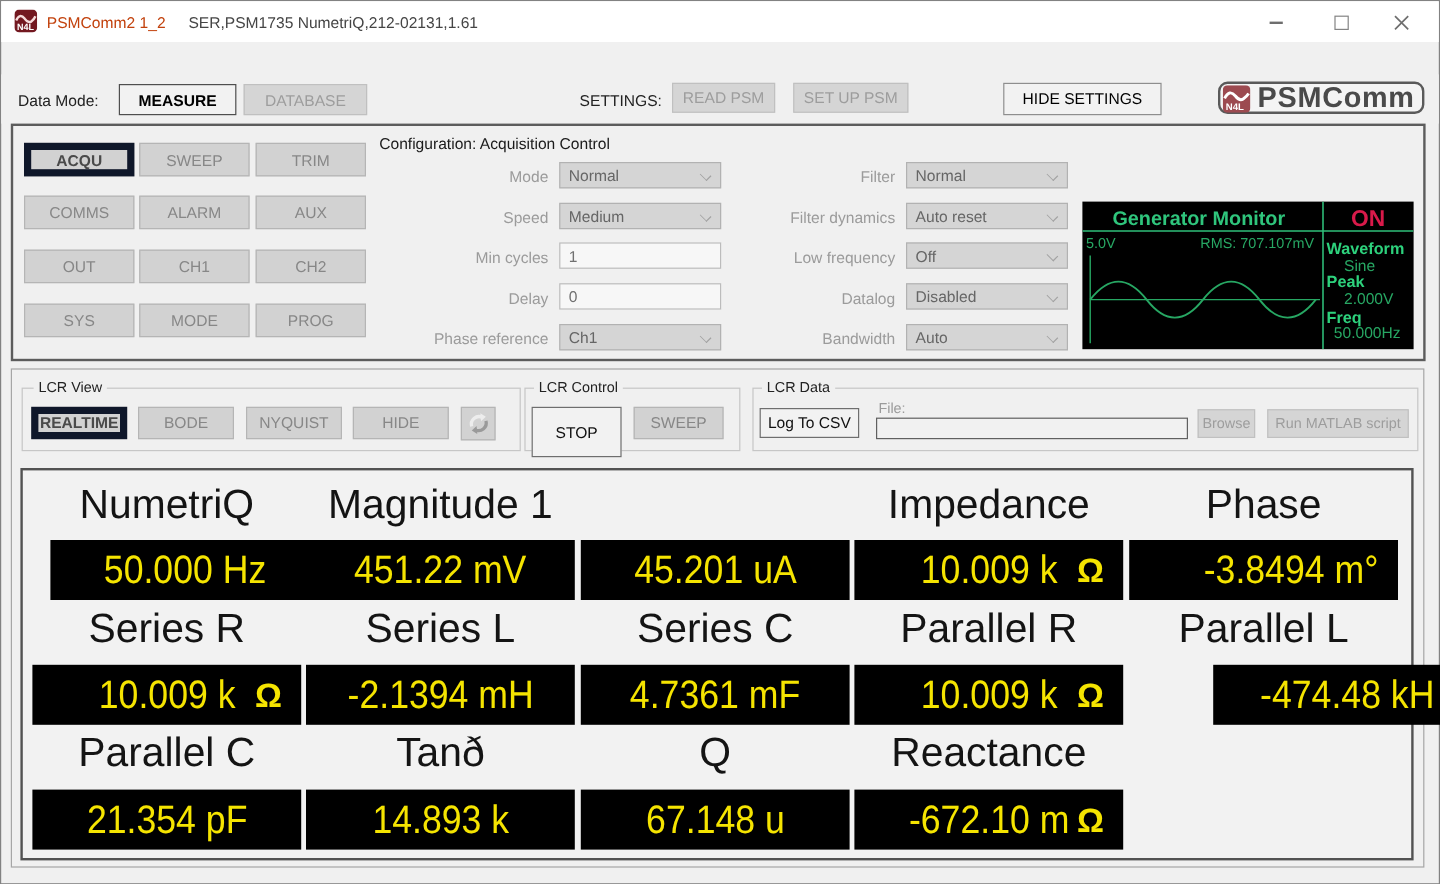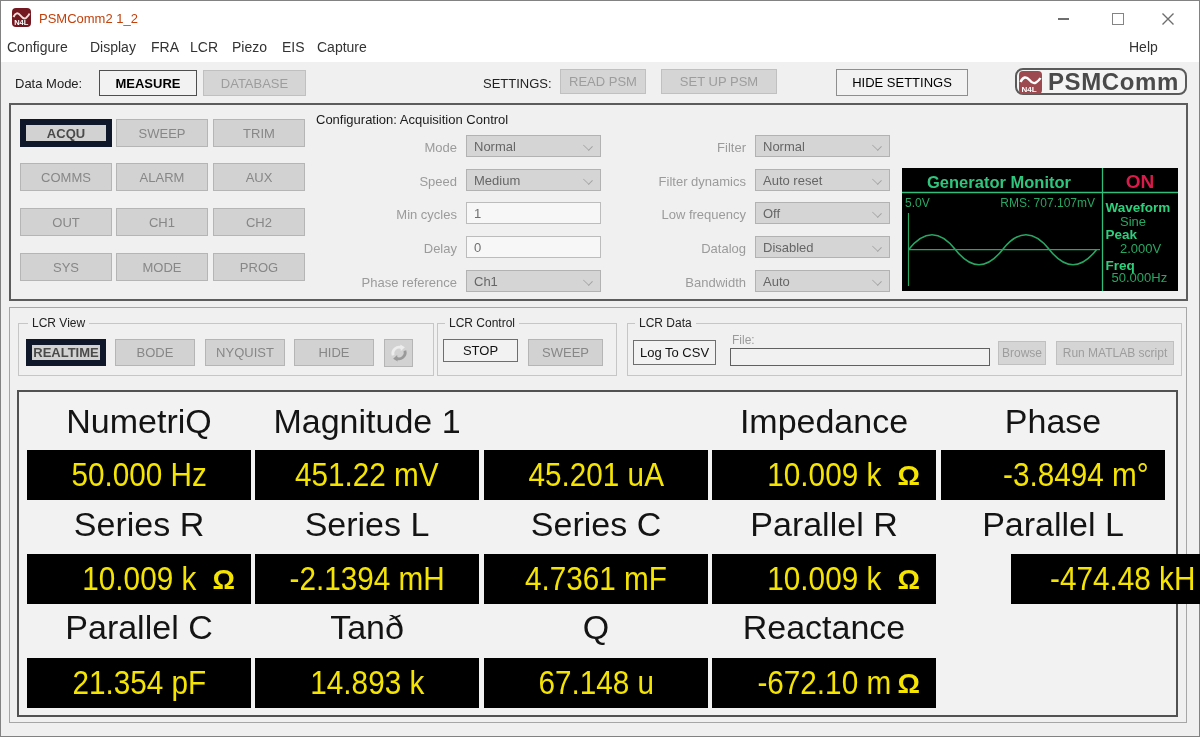--- a/index.html
+++ b/index.html
@@ -35,44 +35,35 @@
 
   <div class="abs titlebar"></div>
   <div class="abs" style="left:11px; top:7px; width:19px; height:19px;">
     <svg width="19" height="19" viewBox="0 0 19 19">
       <rect x="0" y="0" width="19" height="19" rx="4" fill="#731820"></rect>
       <path d="M1.5 9 Q4.5 2.5 8.5 7.5 Q11.5 11.5 14 10 Q16.5 8 17.5 5.5" stroke="#f6dada" stroke-width="2" fill="none"></path>
       <text x="2.2" y="17" font-size="7.5" font-weight="bold" fill="#fff" font-family="Liberation Sans">N4L</text>
     </svg>
   </div>
   <div class="abs" style="left:38px; top:10px; font-size:13px; color:#c2410c;">PSMComm2 1_2</div>
+  <div class="abs" style="left:156px; top:10px; font-size:13px; color:#454545;">SER,PSM1735 NumetriQ,212-02131,1.61</div>
   <div class="abs" style="left:1057px; top:17px; width:11px; height:2px; background:#6e6e6e;"></div>
   <div class="abs" style="left:1111px; top:12px; width:12px; height:12px; border:1.5px solid #848484;"></div>
   <svg class="abs" style="left:1160px; top:11px;" width="14" height="14" viewBox="0 0 14 14">
     <path d="M1.5 1.5 L12.5 12.5 M12.5 1.5 L1.5 12.5" stroke="#6e6e6e" stroke-width="1.4"></path>
   </svg>
 
-  <div class="abs menubar">
-    <span class="mitem" style="left:6px;">Configure</span>
-    <span class="mitem" style="left:89px;">Display</span>
-    <span class="mitem" style="left:150px;">FRA</span>
-    <span class="mitem" style="left:189px;">LCR</span>
-    <span class="mitem" style="left:231px;">Piezo</span>
-    <span class="mitem" style="left:281px;">EIS</span>
-    <span class="mitem" style="left:316px;">Capture</span>
-    <span class="mitem" style="left:1128px;">Help</span>
-  </div>
 
   <div class="abs databar"></div>
   <div class="abs" style="left:14px; top:75px; font-size:13px; color:#222;">Data Mode:</div>
   <div class="btn btn-act" style="left:98px; top:69px; width:98px; height:26px;">MEASURE</div>
   <div class="btn btn-dis" style="left:202px; top:69px; width:103px; height:26px;">DATABASE</div>
   <div class="abs" style="left:482px; top:75px; font-size:13px; color:#222;">SETTINGS:</div>
   <div class="btn btn-dis" style="left:559px; top:68px; width:86px; height:25px;">READ PSM</div>
-  <div class="btn btn-dis" style="left:660px; top:68px; width:116px; height:25px;">SET UP PSM</div>
+  <div class="btn btn-dis" style="left:660px; top:68px; width:96px; height:25px;">SET UP PSM</div>
   <div class="btn" style="left:835px; top:68px; width:132px; height:27px; background:#f2f2f2; border:1px solid #8e8e8e; color:#000;">HIDE SETTINGS</div>
   <div class="abs" style="left:1014px; top:67px; width:172px; height:27px; border:2px solid #5a5a5a; border-radius:8px; background:#f4f4f4;">
     <svg width="23" height="23" style="position:absolute; left:2px; top:1px;" viewBox="0 0 23 23">
       <rect x="0" y="0" width="23" height="23" rx="4" fill="#9c4a50"></rect>
       <path d="M1.5 11 Q5.5 3 10.5 9 Q14 13.5 17 11.5 Q20 9.5 21.5 7" stroke="#fff" stroke-width="2.4" fill="none"></path>
       <text x="2.5" y="21" font-size="8" font-weight="bold" fill="#fff" font-family="Liberation Sans">N4L</text>
     </svg>
     <span style="position:absolute; left:31px; top:0px; font-size:24px; font-weight:bold; color:#4a4a4a; letter-spacing:0.6px; line-height:24px;">PSMComm</span>
   </div>
 
@@ -148,38 +139,38 @@
       <path d="M5.5 14.5 a7 7 0 0 1 9.5-8.3" stroke="#ededed" stroke-width="3" fill="none"></path>
       <path d="M13.4 2.6 l5 3.2 -4.4 4 z" fill="#ededed"></path>
       <path d="M18.5 9.5 a7 7 0 0 1 -9.5 8.3" stroke="#9a9a9a" stroke-width="3" fill="none"></path>
       <path d="M10.6 21.4 l-5-3.2 4.4-4 z" fill="#9a9a9a"></path>
     </svg>
   </div>
 
   <div class="gbox" style="left:436px; top:322px; width:180px; height:53px;">
       <span class="glegend" style="left:7px;">LCR Control</span>
     </div>
-  <div class="btn" style="left:442px; top:338px; width:75px; height:23px; background:#f2f2f2; border:1px solid #6e6e6e; color:#111;">STOP</div>
+  <div class="btn" style="left:442px; top:338px; width:75px; height:42px; background:#f2f2f2; border:1px solid #6e6e6e; color:#111;">STOP</div>
   <div class="btn btn-gray" style="left:527px; top:338px; width:75px; height:27px;">SWEEP</div>
 
   <div class="gbox" style="left:626px; top:322px; width:555px; height:53px;">
       <span class="glegend" style="left:7px;">LCR Data</span>
     </div>
   <div class="btn" style="left:632px; top:339px; width:83px; height:25px; background:#f2f2f2; border:1px solid #6e6e6e; color:#111;">Log To CSV</div>
   <div class="abs" style="left:731px; top:332px; font-size:12px; color:#9b9b9b;">File:</div>
   <div class="abs" style="left:729px; top:347px; width:260px; height:18px; background:#f1f1f1; border:1px solid #606060;"></div>
   <div class="btn btn-dis" style="left:997px; top:340px; width:48px; height:24px; font-size:12px;">Browse</div>
   <div class="btn btn-dis" style="left:1055px; top:340px; width:118px; height:24px; font-size:12px;">Run MATLAB script</div>
 
   <div class="abs mpanel"></div>
   <div class="mlabel" style="left:26px; top:402px;">NumetriQ</div>
   <div class="mlabel" style="left:254px; top:402px;">Magnitude 1</div>
   <div class="mlabel" style="left:711px; top:402px;">Impedance</div>
   <div class="mlabel" style="left:940px; top:402px;">Phase</div>
-  <div class="mval" style="left:26px; top:449px;justify-content:center;">
+  <div class="mval" style="left:41px; top:449px;justify-content:center;">
       <span class="v">50.000 Hz</span>
     </div>
   <div class="mval" style="left:254px; top:449px;">
       <span class="v">451.22 mV</span>
     </div>
   <div class="mval" style="left:483px; top:449px;">
       <span class="v">45.201 uA</span>
     </div>
   <div class="mval" style="left:711px; top:449px;">
       <span class="v">10.009 k</span>

